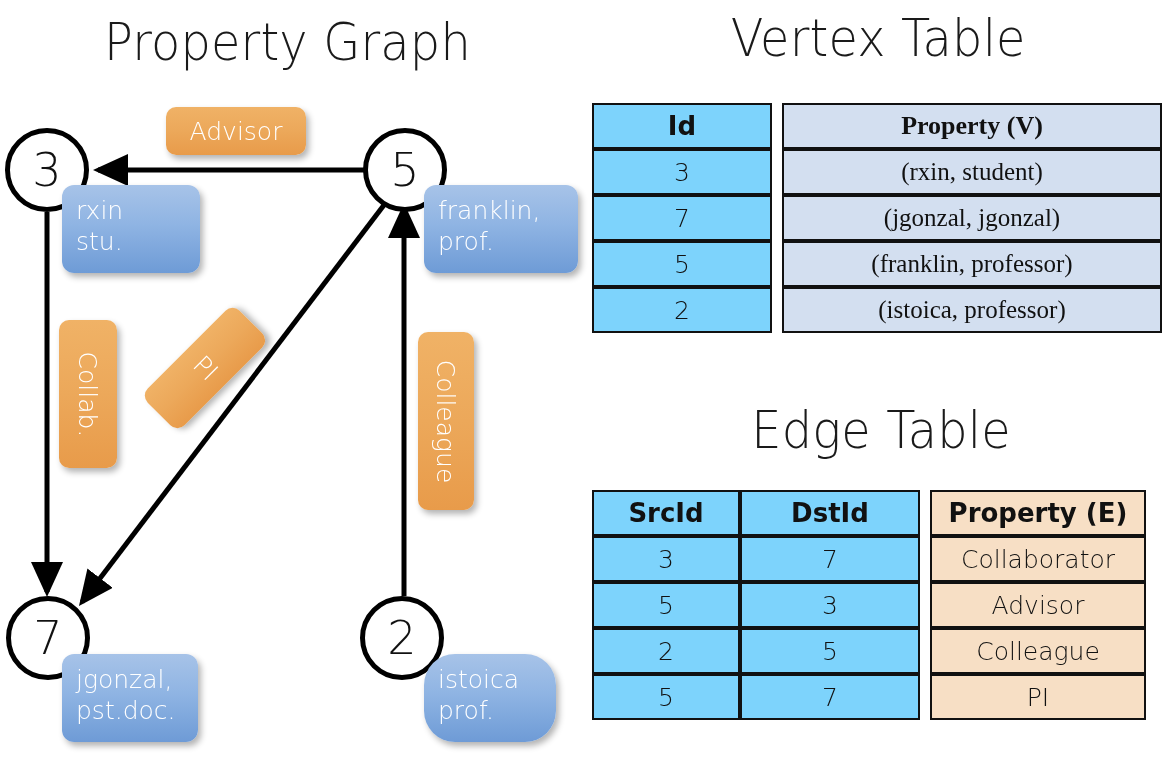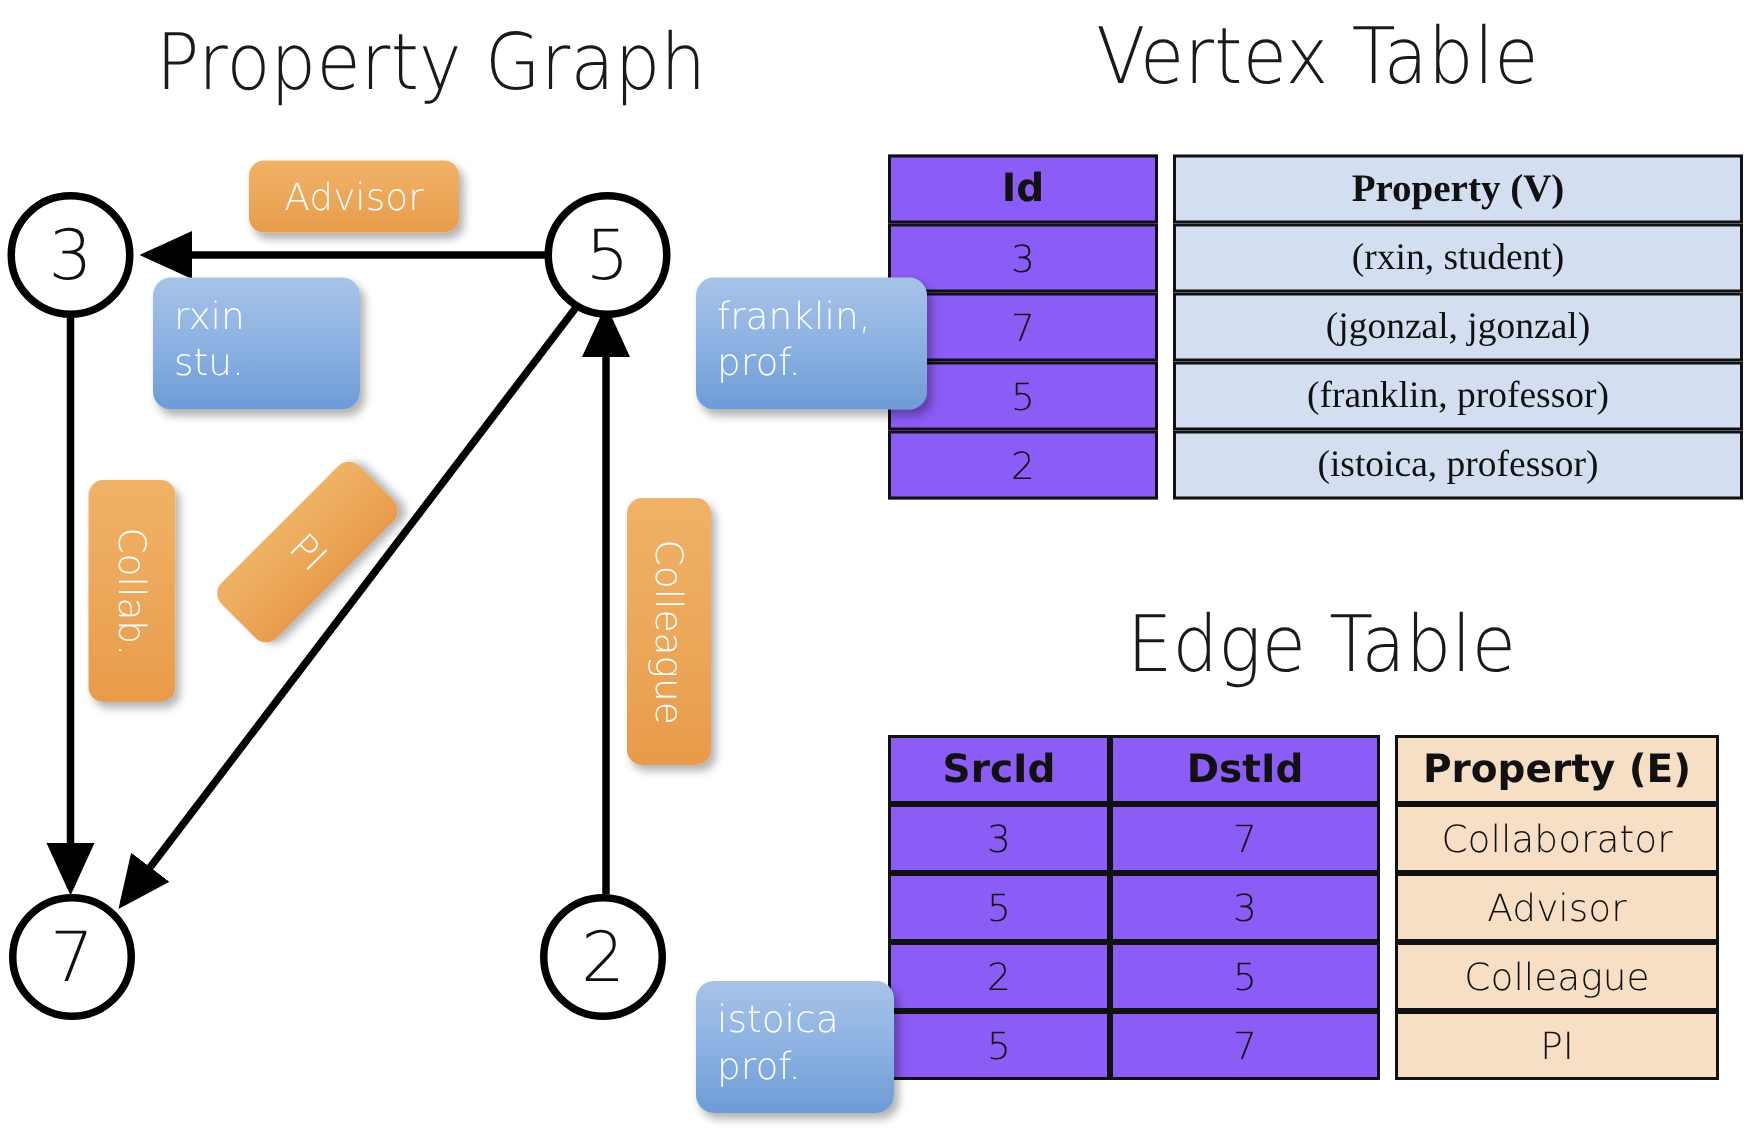--- a/index.html
+++ b/index.html
@@ -63,21 +63,20 @@
     background: linear-gradient(to bottom, #a7c3e8 0%, #8fb4e3 45%, #6e9bd6 100%);
     box-shadow: 3px 4px 6px rgba(0,0,0,0.30);
     color: #ffffff;
     font-family: "DejaVu Sans", sans-serif;
     font-weight: 300;
     font-size: 25px;
     line-height: 1.25;
     padding: 10px 0 10px 14px;
     box-sizing: border-box;
     z-index: 8;
-    margin-left: 40px;
   }
 
   
   .edge-label {
     position: absolute;
     border-radius: 10px;
     background: linear-gradient(to bottom, #f0b266 0%, #eca85a 50%, #e89b4a 100%);
     box-shadow: 3px 4px 6px rgba(0,0,0,0.30);
     color: #ffffff;
     font-family: "DejaVu Sans", sans-serif;
@@ -103,21 +102,21 @@
     font-weight: 300;
   }
   .tbl td, .tbl th {
     border: 2px solid #111;
     text-align: center;
     font-weight: 300;
     font-size: 25px;
     color: #111;
     padding: 0;
     height: 46px;
-    background: #8b5cf6;
+    background: #7dd3fc;
     box-sizing: border-box;
   }
   .tbl th { font-weight: 700; font-size: 26px; }
   .tbl .gap { border: none; background: transparent; width: 10px; padding:0; }
 
   .blue-cell { background: #d3dff0 !important; }
   .orange-cell { background: #f7dfc5 !important; }
 
   #vertex-table { left: 592px; top: 103px; }
   #vertex-table td.id-col, #vertex-table th.id-col { width: 180px; }
@@ -161,22 +160,26 @@
   <div class="prop-box" style="left:62px; top:105px; width:138px; height:88px;">
     <div>rxin</div>
     <div>stu.</div>
   </div>
 
   <div class="prop-box" style="left:424px; top:105px; width:154px; height:88px;">
     <div>franklin,</div>
     <div>prof.</div>
   </div>
 
-
-  <div class="prop-box" style="left:424px; top:574px; width:132px; height:88px;">
+  <div class="prop-box" style="left:62px; top:574px; width:136px; height:88px;">
+    <div>jgonzal,</div>
+    <div>pst.doc.</div>
+  </div>
+
+  <div class="prop-box" style="left:424px; top:574px; width:132px; height:88px;border-radius:31px;">
     <div>istoica</div>
     <div>prof.</div>
   </div>
 
   <div class="edge-label" style="left:166px; top:27px; width:140px; height:48px;">
     <span>Advisor</span>
   </div>
 
   <div class="edge-label vert" style="left:59px; top:240px; width:58px; height:148px;">
     <span>Collab.</span>

